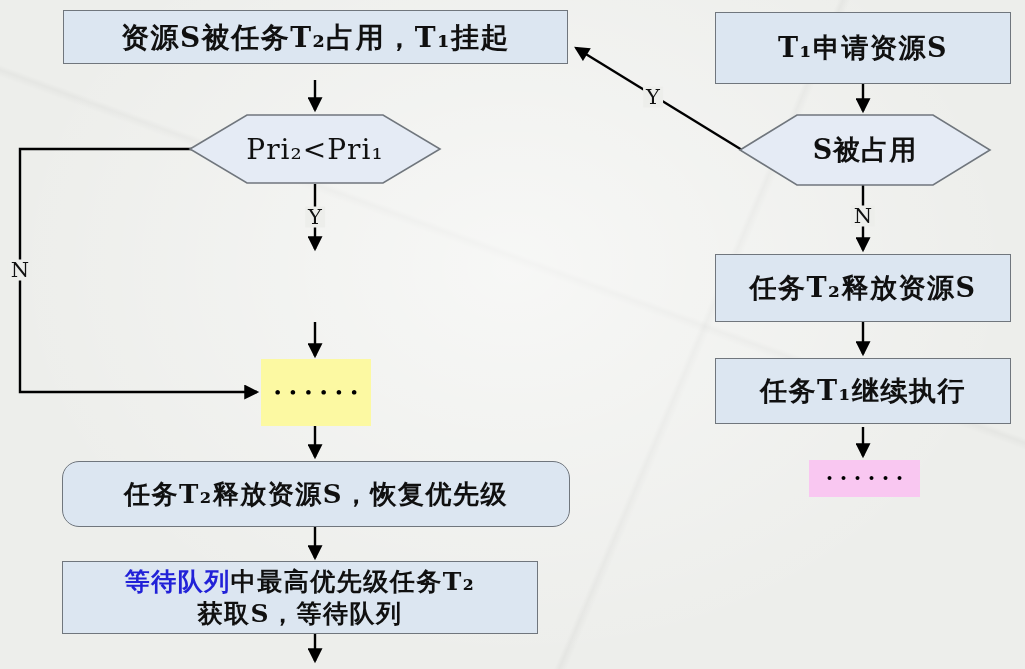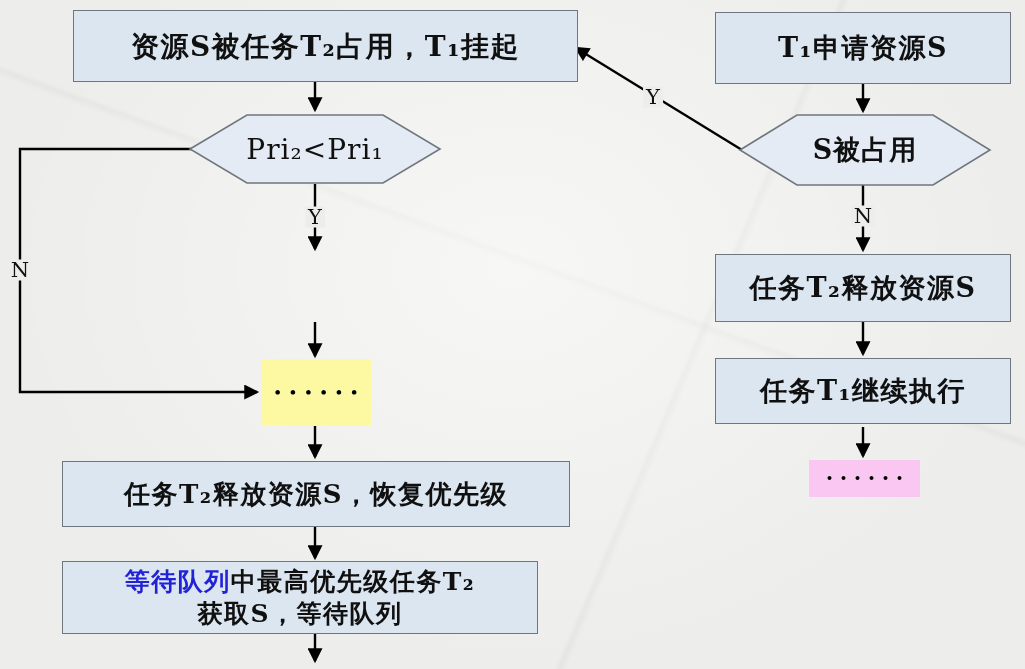--- a/index.html
+++ b/index.html
@@ -74,28 +74,28 @@
     <line x1="863" y1="80" x2="863" y2="111" marker-end="url(#arrow)"></line>
     <line x1="742" y1="150" x2="576" y2="48" marker-end="url(#arrow)"></line>
     <line x1="863" y1="185" x2="863" y2="250" marker-end="url(#arrow)"></line>
     <line x1="863" y1="322" x2="863" y2="354" marker-end="url(#arrow)"></line>
     <line x1="863" y1="427" x2="863" y2="456" marker-end="url(#arrow)"></line>
 
     <polygon class="hex" points="190,149 247,115 383,115 440,149 383,183 247,183"></polygon>
     <polygon class="hex" points="740,150 797,115 933,115 990,150 933,185 797,185"></polygon>
   </svg>
 
-  <div class="node" style="left:73px;top:10px;width:505px;height:72px;font-size:28px;">资源S被任务T₂占用，T₁挂起</div>
+  <div class="node" style="left:63px;top:10px;width:505px;height:54px;font-size:28px;">资源S被任务T₂占用，T₁挂起</div>
 
   <div class="hex-label" style="left:190px;top:115px;width:250px;height:68px;font-size:28px;">Pri₂&lt;Pri₁</div>
 
 
   <div class="ellipsis-box" style="left:261px;top:359px;width:110px;height:67px;background:var(--ellipsis-yellow,#fcf9a2);">••••••</div>
 
-  <div class="node" style="left:62px;top:461px;width:508px;height:66px;font-size:26px;">任务T₂释放资源S，恢复优先级</div>
+  <div class="node" style="left:62px;top:461px;width:508px;height:66px;font-size:26px;border-radius:17px;">任务T₂释放资源S，恢复优先级</div>
 
   <div class="node two-line" style="left:62px;top:561px;width:476px;height:73px;font-size:25px;flex-direction:column;justify-content:center;">
     <span class="line"><span class="hl">等待队列</span><span>中最高优先级任务T₂</span></span>
     <span class="line">获取S，等待队列</span>
   </div>
 
   <div class="node" style="left:715px;top:12px;width:296px;height:72px;font-size:27px;">T₁申请资源S</div>
 
   <div class="hex-label" style="left:740px;top:115px;width:250px;height:70px;font-size:27px;font-weight:bold;">S被占用</div>
 

